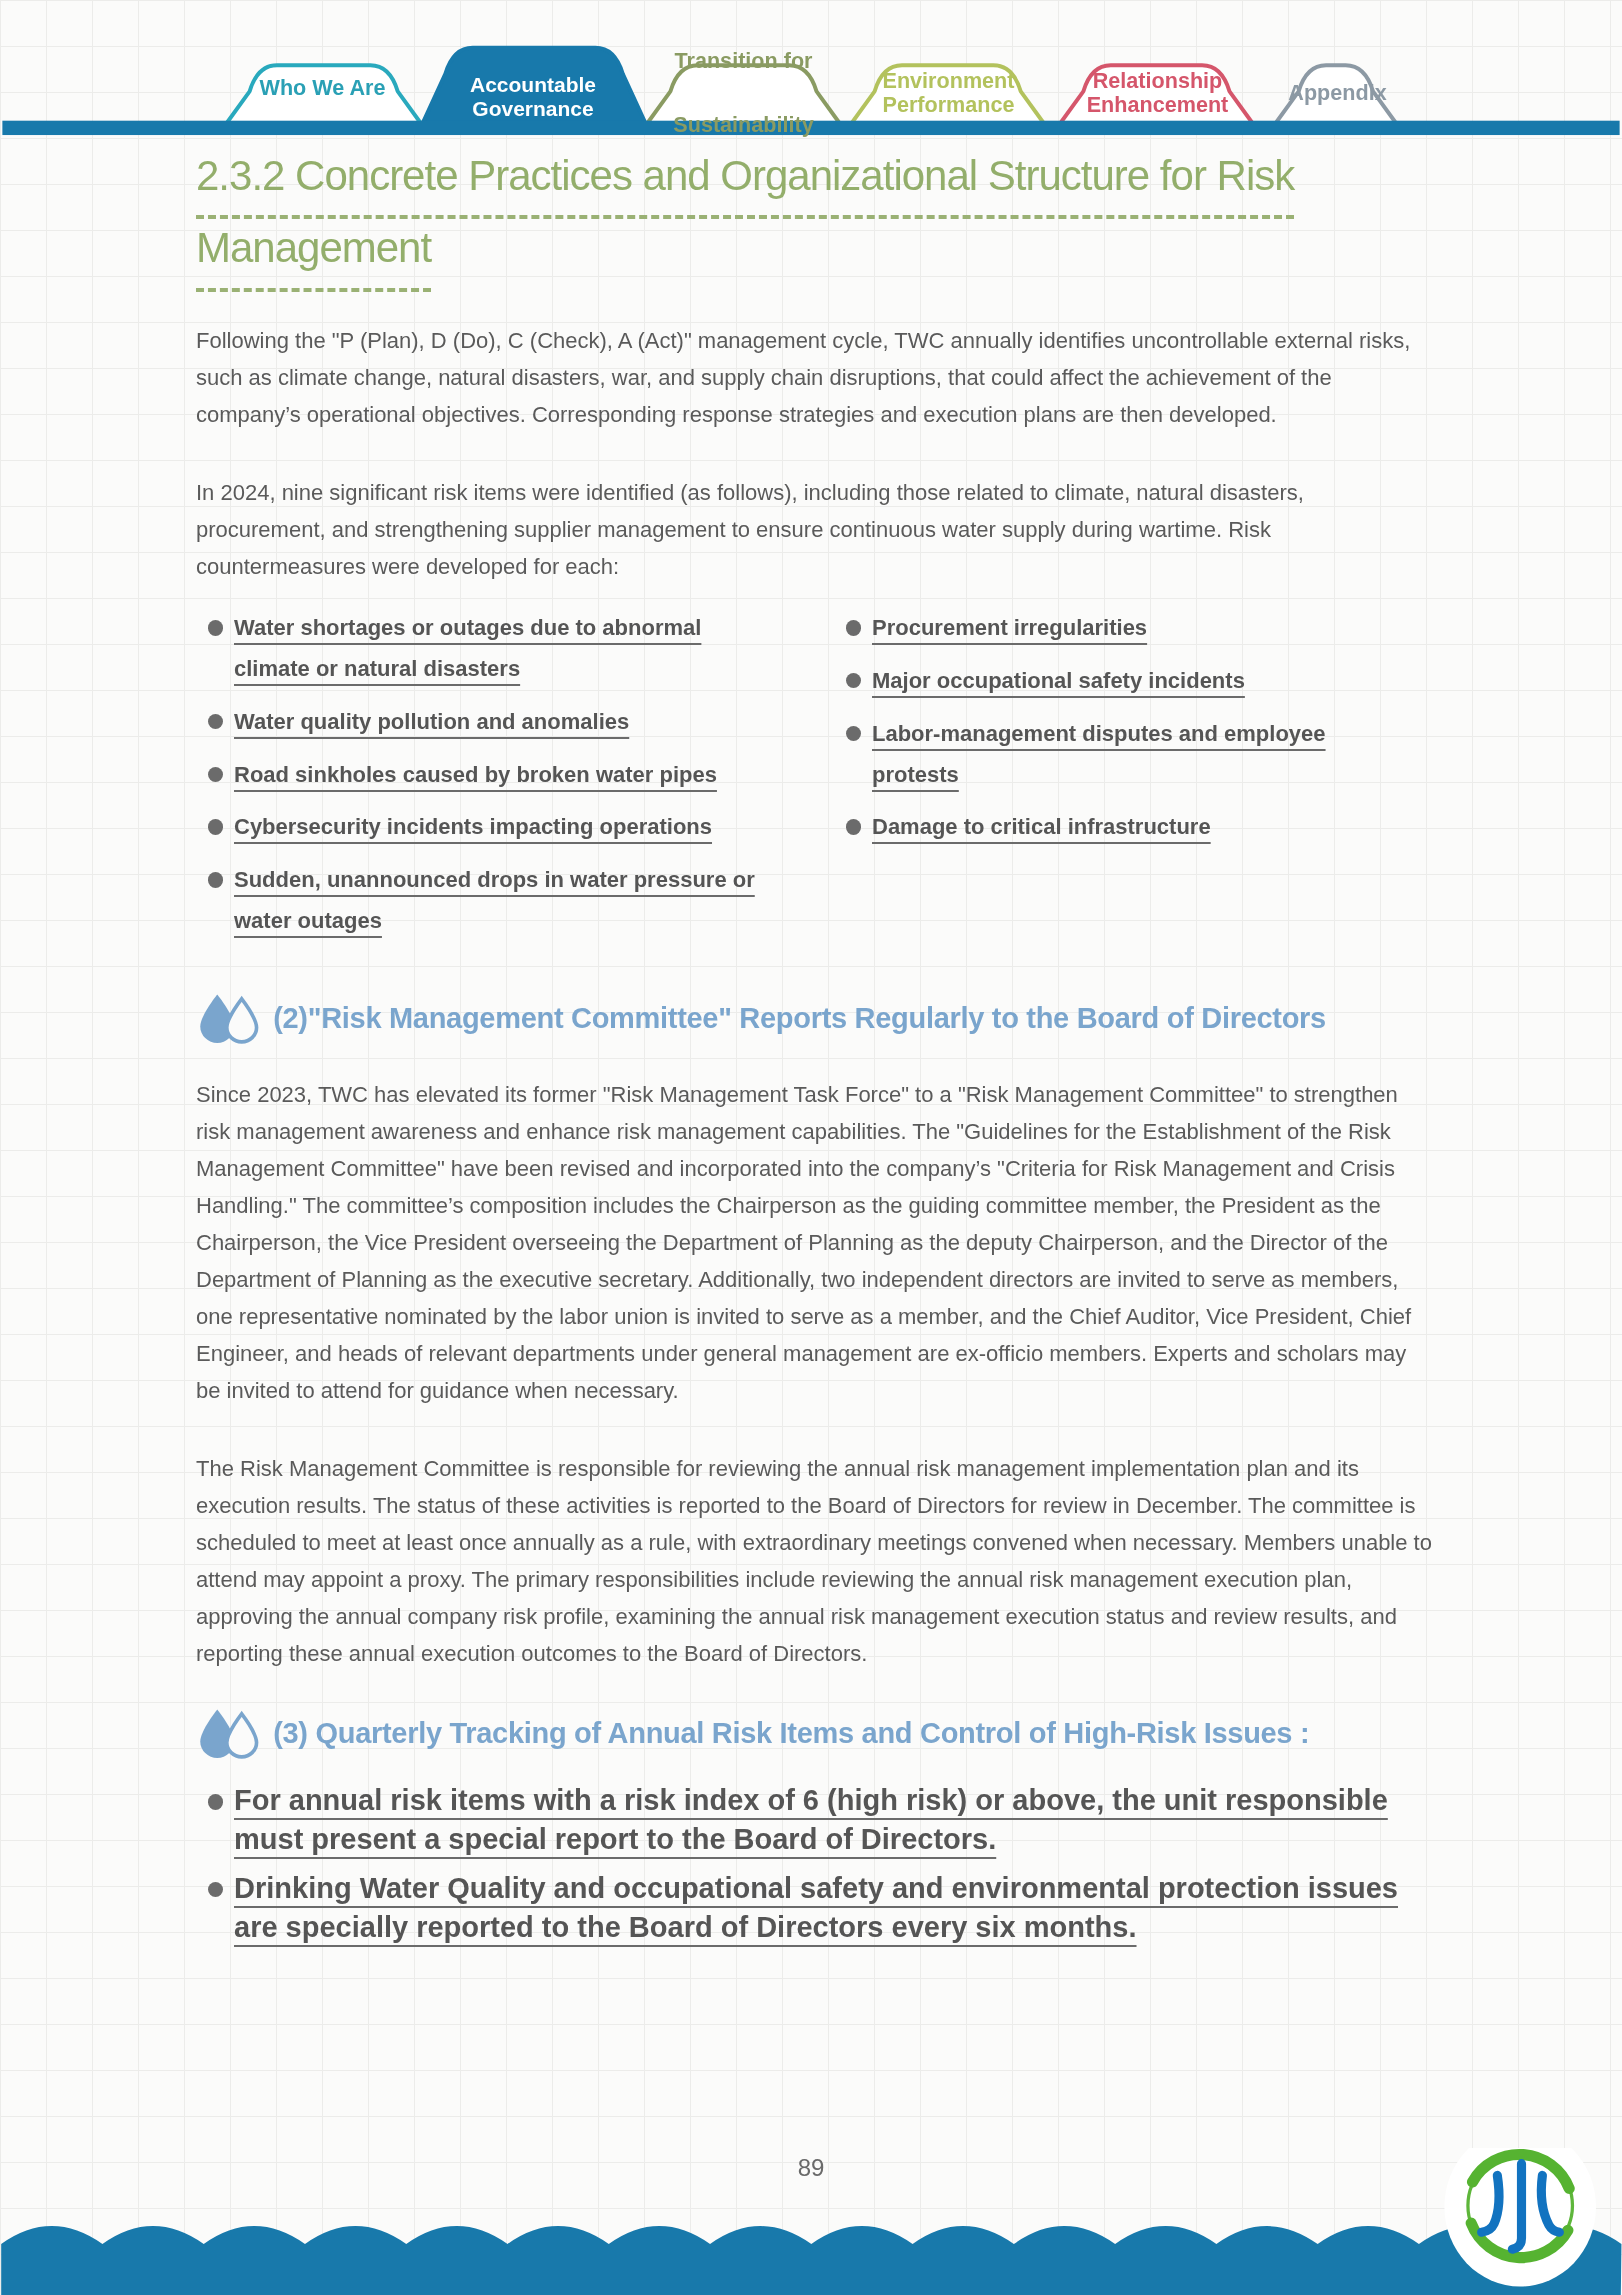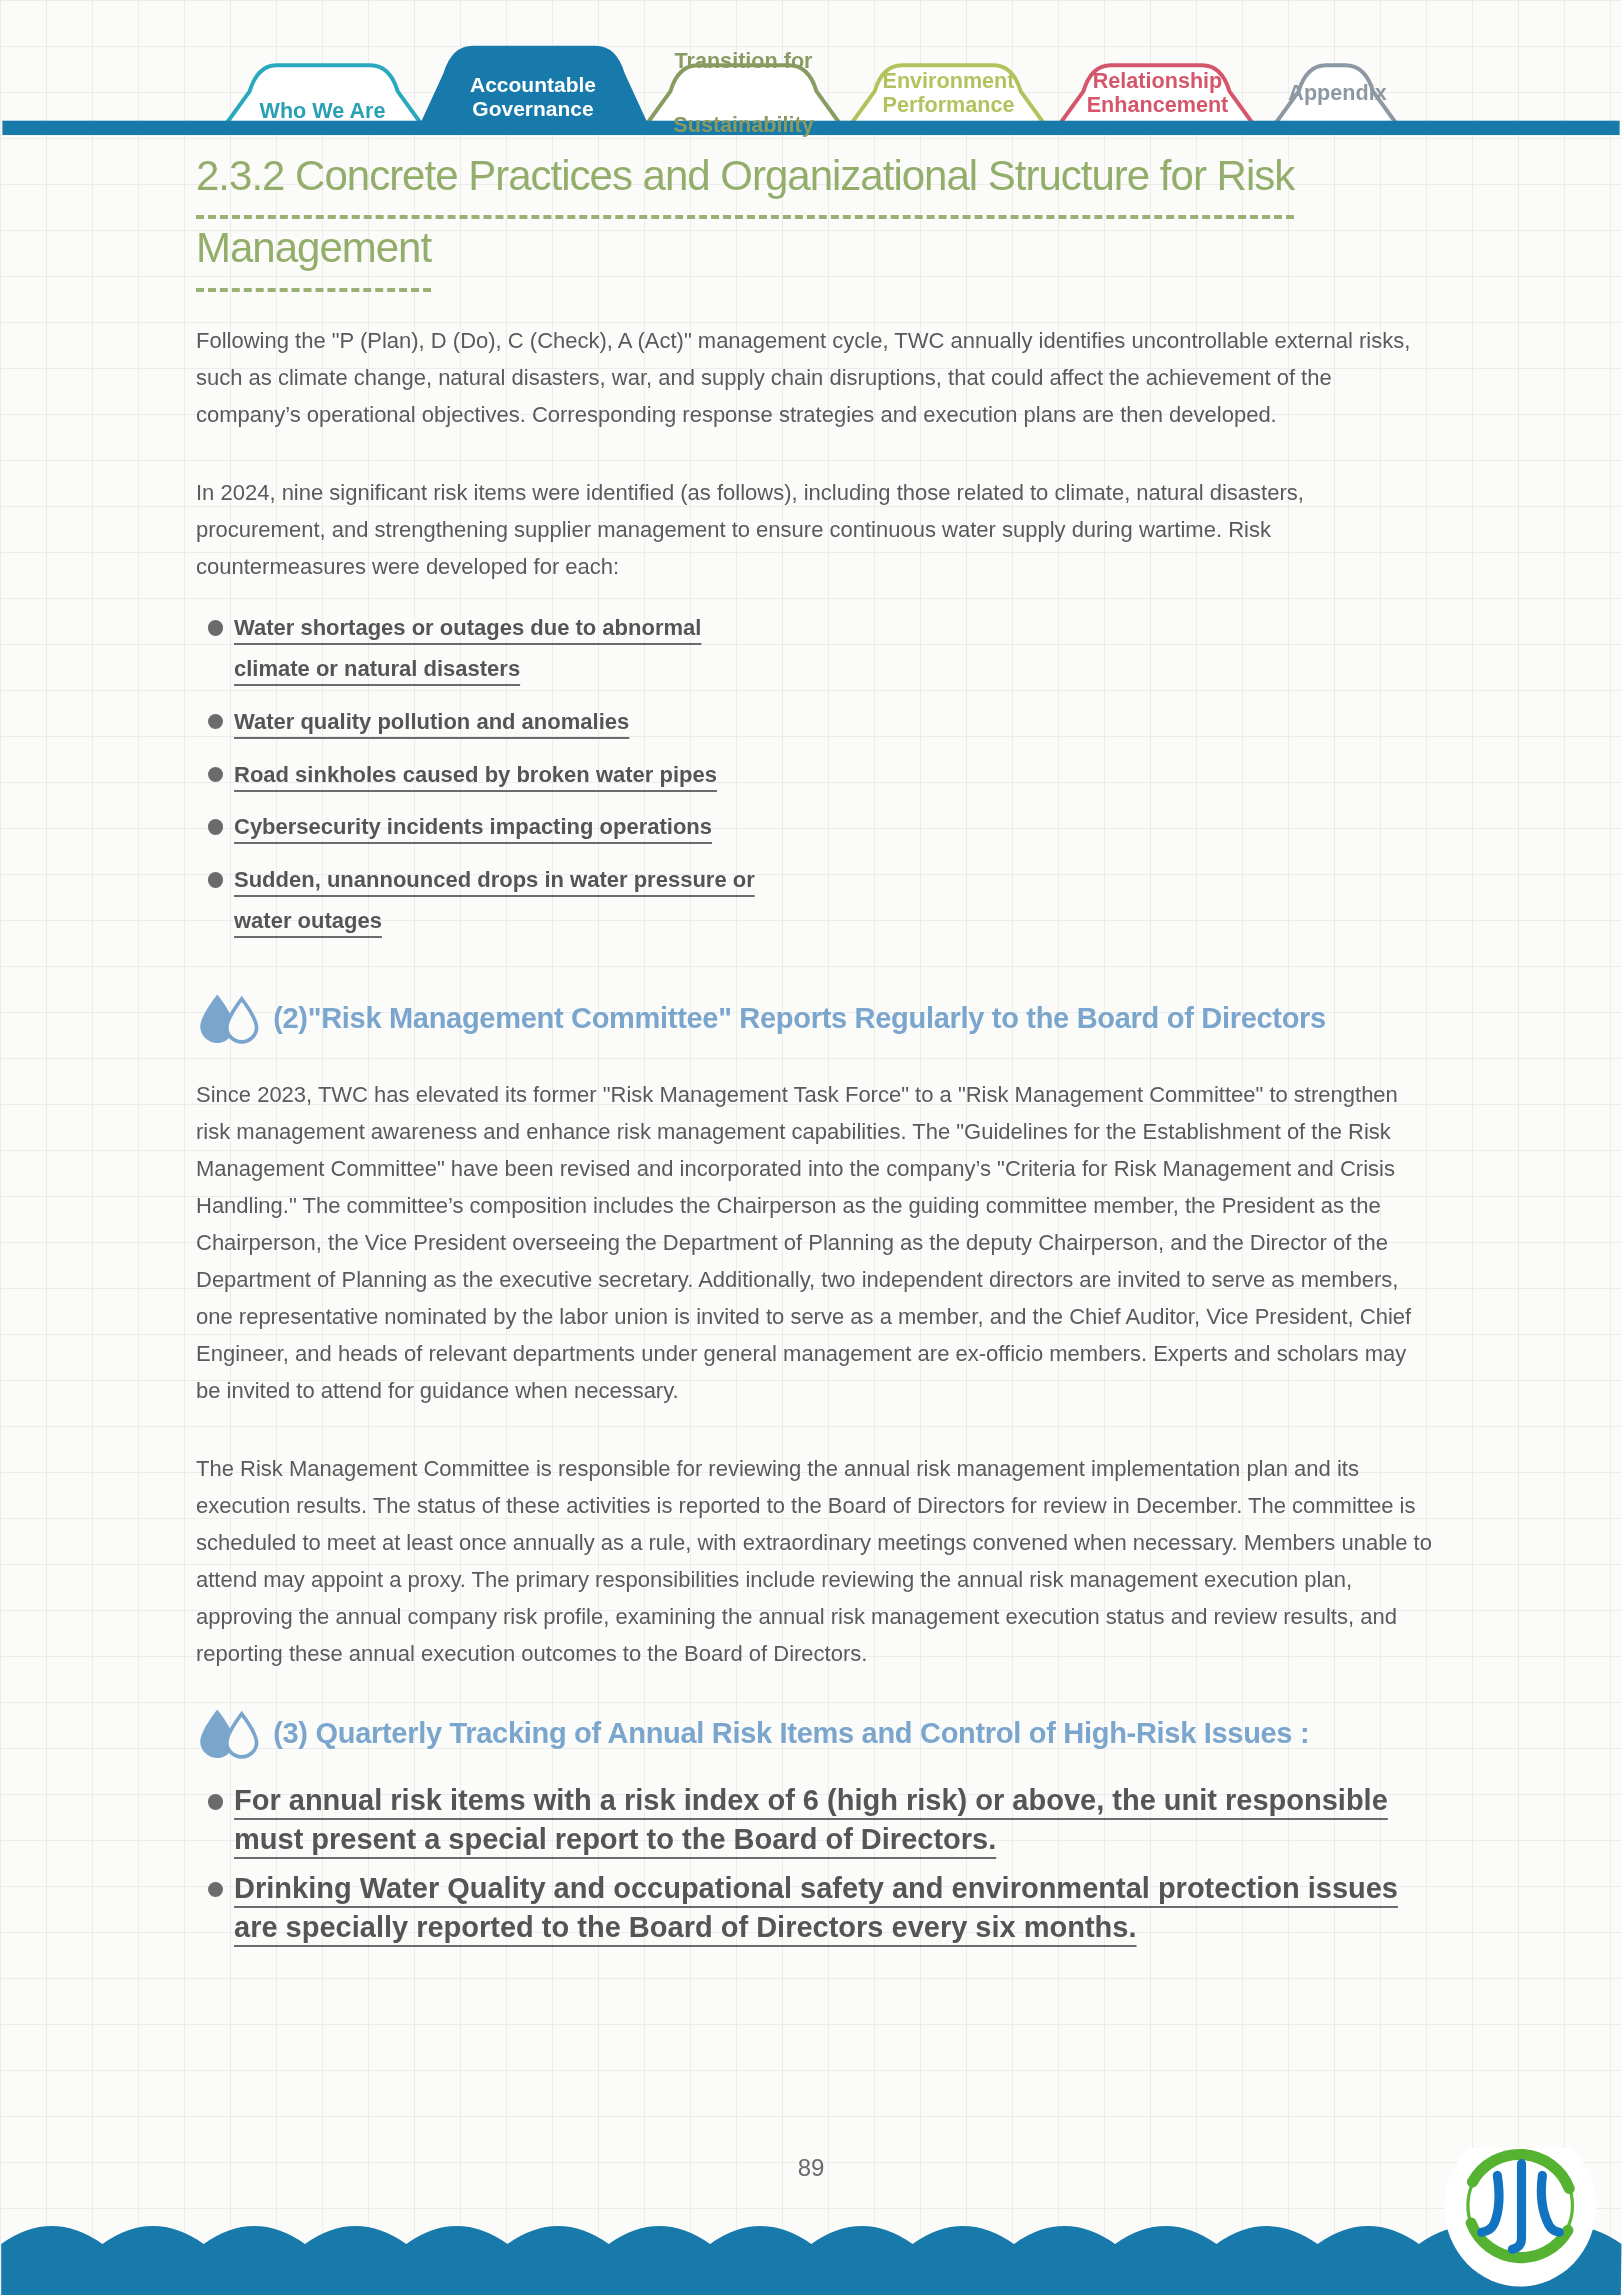--- a/index.html
+++ b/index.html
@@ -86,21 +86,21 @@
       <path d="M990,187 L1024,140 Q1036,100 1066,100 L1206,100 Q1236,100 1248,140 L1282,187" fill="#ffffff" stroke="#8a9b62" stroke-width="6" stroke-linecap="round" stroke-linejoin="round"></path>
       <path d="M1303,187 L1337,140 Q1349,100 1379,100 L1519,100 Q1549,100 1561,140 L1595,187" fill="#ffffff" stroke="#b3c25d" stroke-width="6" stroke-linecap="round" stroke-linejoin="round"></path>
       <path d="M1623,187 L1657,140 Q1669,100 1699,100 L1839,100 Q1869,100 1881,140 L1915,187" fill="#ffffff" stroke="#d5566b" stroke-width="6" stroke-linecap="round" stroke-linejoin="round"></path>
       <path d="M1953,187 L1987,140 Q1999,100 2029,100 L2059,100 Q2089,100 2101,140 L2135,187" fill="#ffffff" stroke="#8c99a4" stroke-width="6" stroke-linecap="round" stroke-linejoin="round"></path>
 
       <path d="M645,187 L679,113 Q691,73 721,73 L909,73 Q939,73 951,113 L985,187" fill="#1879ab" stroke="#1879ab" stroke-width="6" stroke-linecap="round" stroke-linejoin="round"></path>
 
       <rect x="0" y="185" width="2479" height="22" fill="#1879ab"></rect>
     </svg>
 
-    <div class="tab-label" style="left:226px;top:83px;width:193px;height:56px;color:#2aa0b5;">
+    <div class="tab-label" style="left:226px;top:60px;width:193px;height:56px;color:#2aa0b5;">
       <span>Who We Are</span>
         <span></span>
     </div>
     <div class="tab-label" style="left:422px;top:60px;width:222px;height:73px;color:#ffffff;font-size:21px;">
       <span>Accountable</span>
         <span>Governance</span>
     </div>
     <div class="tab-label" style="left:648px;top:65px;width:191px;height:56px;color:#8a9b62;gap:40px;">
       <span>Transition for</span>
         <span>Sustainability</span>
@@ -130,20 +130,26 @@
     <p class="body-text">Following the "P (Plan), D (Do), C (Check), A (Act)" management cycle, TWC annually identifies uncontrollable external risks, such as climate change, natural disasters, war, and supply chain disruptions, that could affect the achievement of the company’s operational objectives. Corresponding response strategies and execution plans are then developed.</p>
     <p class="body-text second">In 2024, nine significant risk items were identified (as follows), including those related to climate, natural disasters, procurement, and strengthening supplier management to ensure continuous water supply during wartime. Risk countermeasures were developed for each:</p>
 
     <div class="bullets-cols">
       <ul class="bullets col-left">
         <li><span class="b-text">Water shortages or outages due to abnormal climate or natural disasters</span></li>
         <li><span class="b-text">Water quality pollution and anomalies</span></li>
         <li><span class="b-text">Road sinkholes caused by broken water pipes</span></li>
         <li><span class="b-text">Cybersecurity incidents impacting operations</span></li>
         <li><span class="b-text">Sudden, unannounced drops in water pressure or water outages</span></li>
+      </ul>
+      <ul class="bullets col-right">
+        <li><span class="b-text">Procurement irregularities</span></li>
+        <li><span class="b-text">Major occupational safety incidents</span></li>
+        <li><span class="b-text">Labor-management disputes and employee protests</span></li>
+        <li><span class="b-text">Damage to critical infrastructure</span></li>
       </ul>
     </div>
 
     <div class="sec-heading">
       <svg class="drops" width="68" height="56" viewBox="0 0 64 52">
         <path d="M20,3 C20,3 4,23 4,33 a16,15.5 0 0 0 32,0 C36,23 20,3 20,3 Z" fill="#7aa5cd"></path>
         <path d="M43,7 C43,7 29,25 29,34 a14,13.5 0 0 0 28,0 C57,25 43,7 43,7 Z" fill="#fbfbfa" stroke="#7aa5cd" stroke-width="3.4"></path>
       </svg>
       <span>(2)"Risk Management Committee" Reports Regularly to the Board of Directors</span>
     </div>

